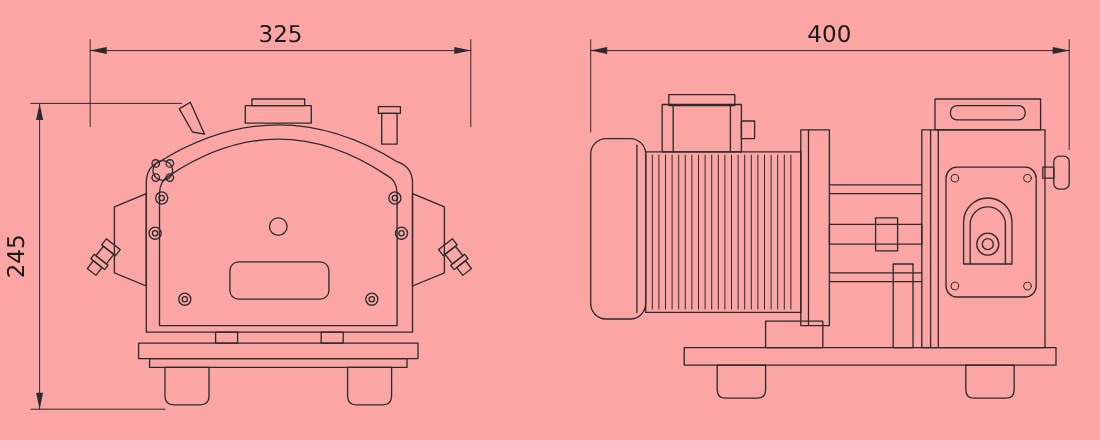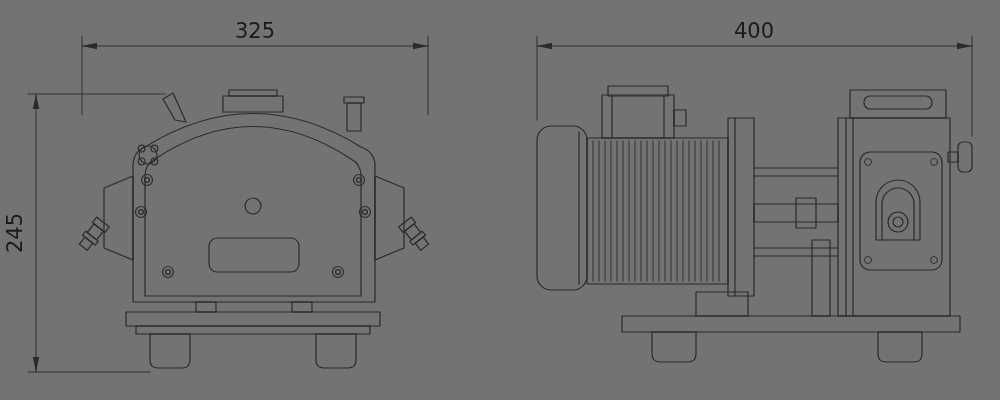--- a/index.html
+++ b/index.html
@@ -1,20 +1,20 @@
 <!DOCTYPE html>
 <html><head>
 <meta charset="utf-8">
 <style>
   html,body{margin:0;padding:0;}
   body{
     width:1000px;height:400px;background:#ffffff;overflow:hidden;
     font-family:"DejaVu Sans", sans-serif;
   }
-  .canvas{width:1000px;height:400px;background:#737373;}
+  .canvas{width:1000px;height:400px;background:#fca5a5;}
   svg{display:block;}
   .ln{stroke:#2b2b2b;fill:none;stroke-width:1.2;stroke-linejoin:round;stroke-linecap:round;}
   .thin{stroke:#2b2b2b;fill:none;stroke-width:0.9;stroke-linecap:round;}
   .arrow{fill:#2b2b2b;stroke:none;}
   .dim-text{font-size:21px;fill:#1b1b1b;font-family:"DejaVu Sans", sans-serif;}
 </style>
 </head>
 <body>
 
 <div class="canvas">

